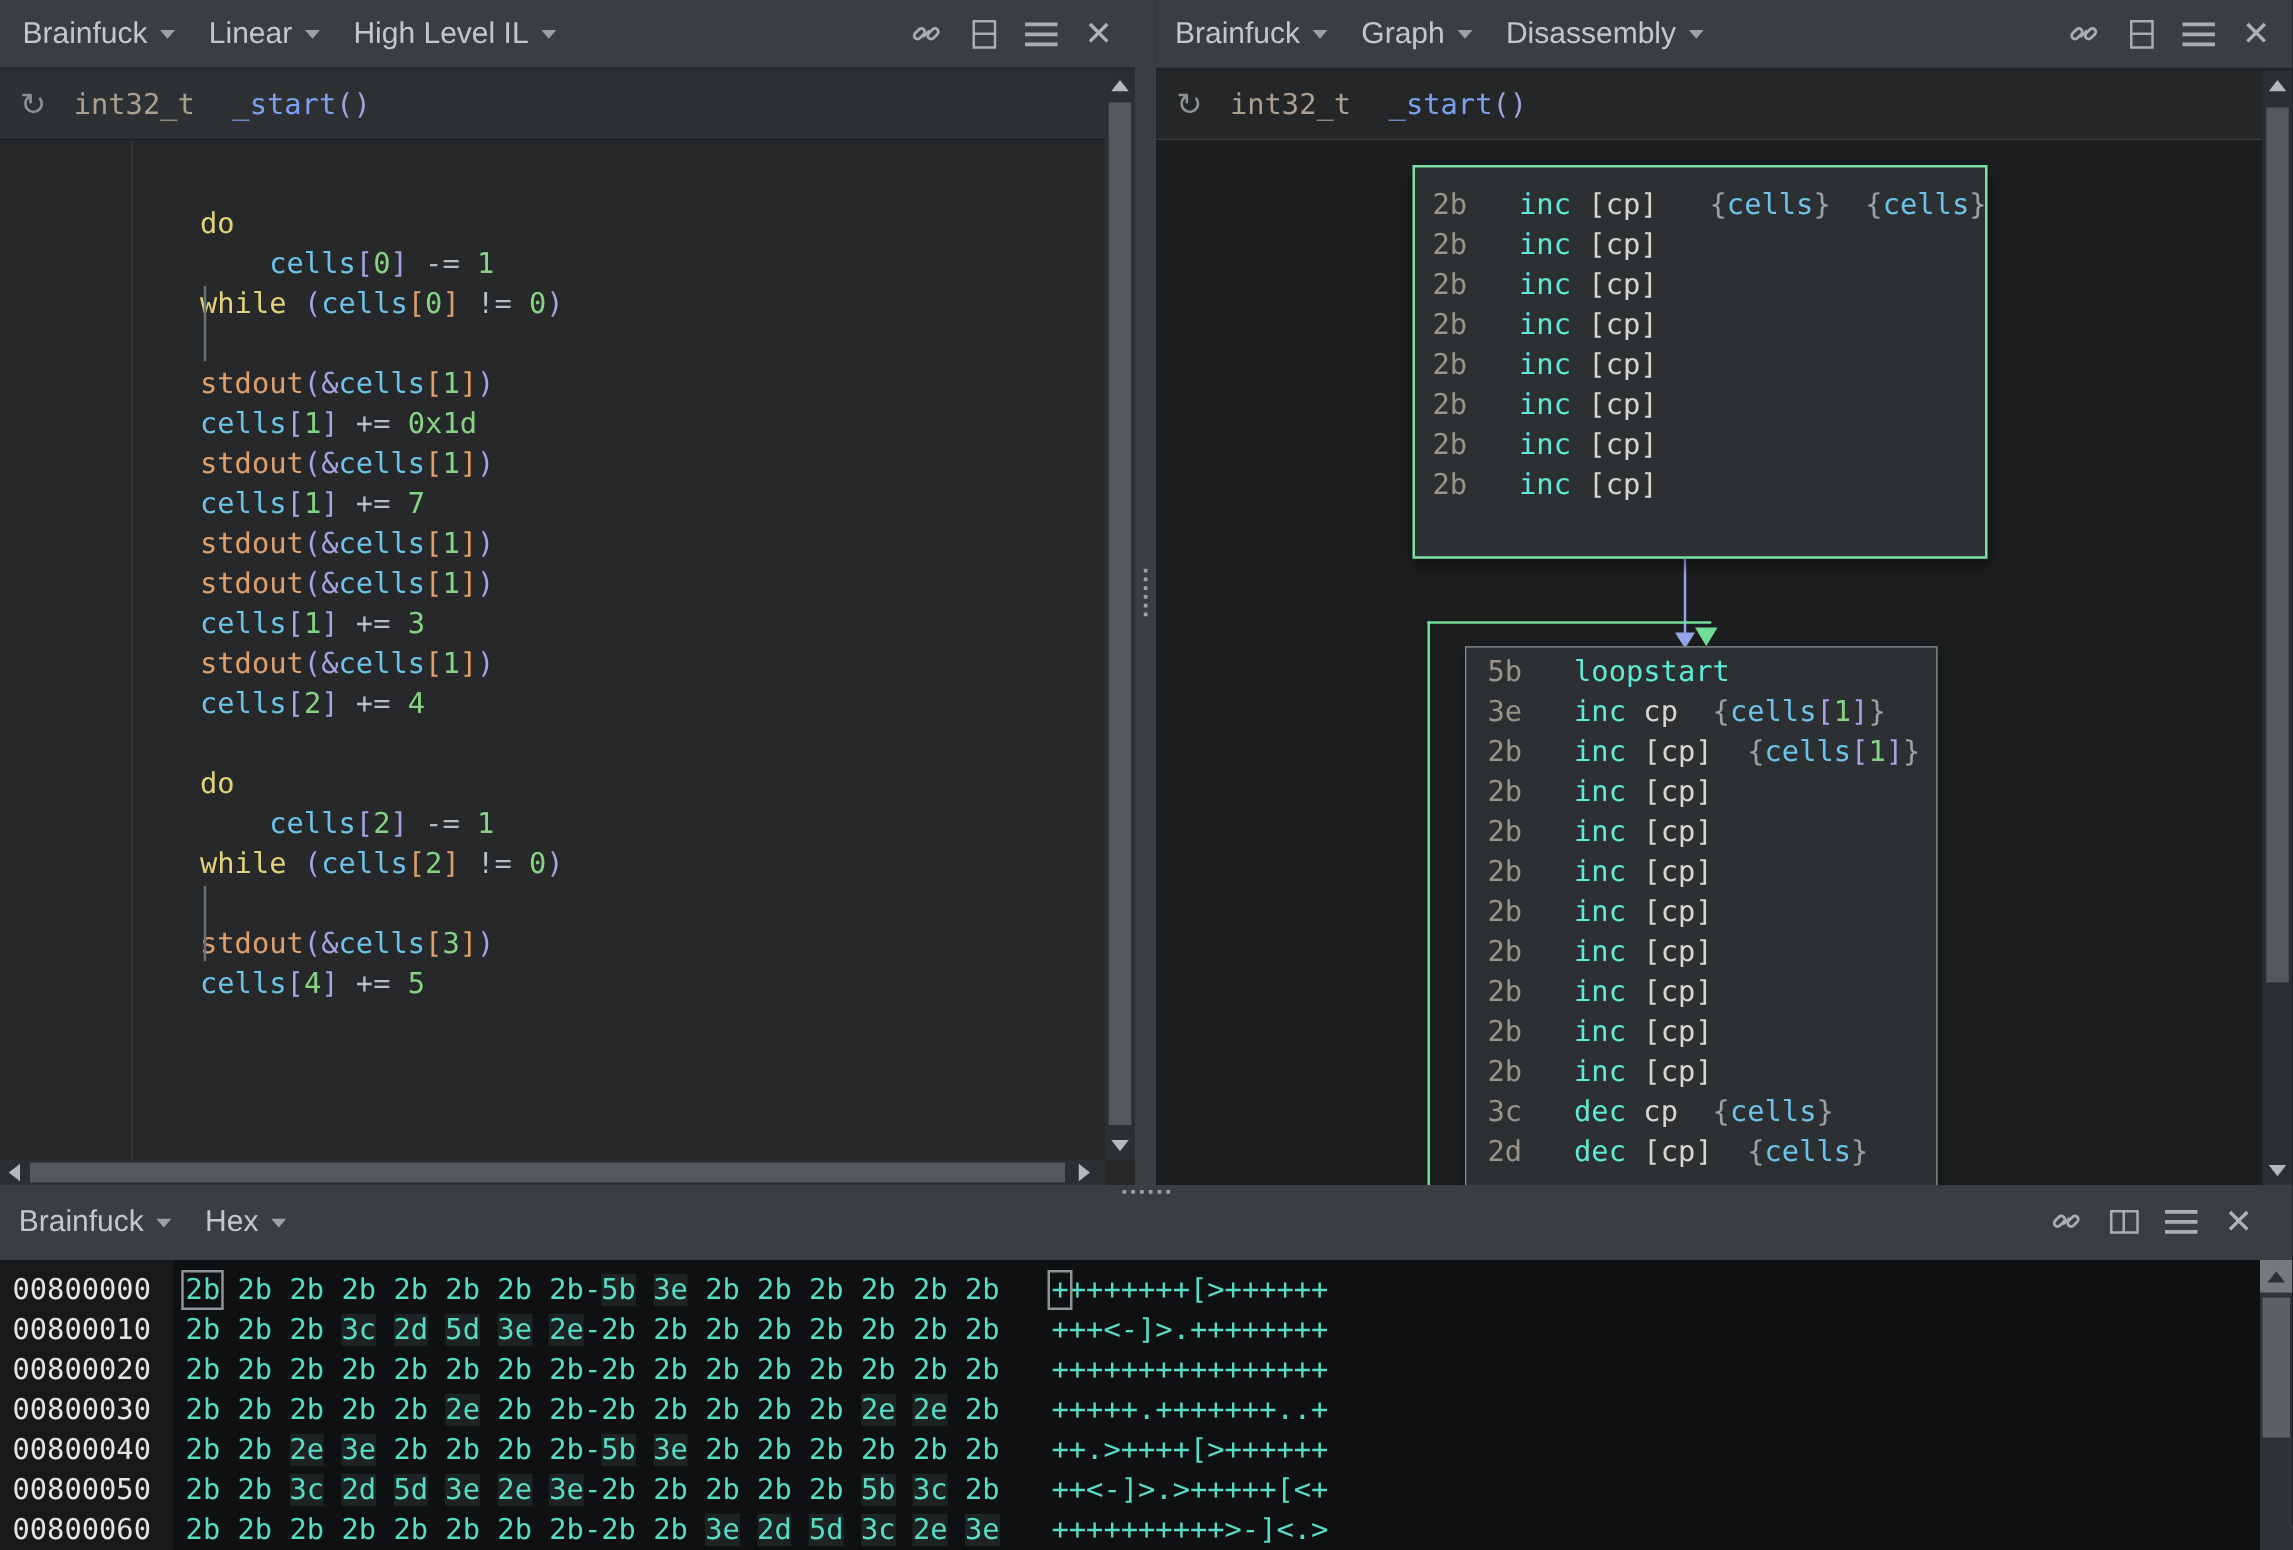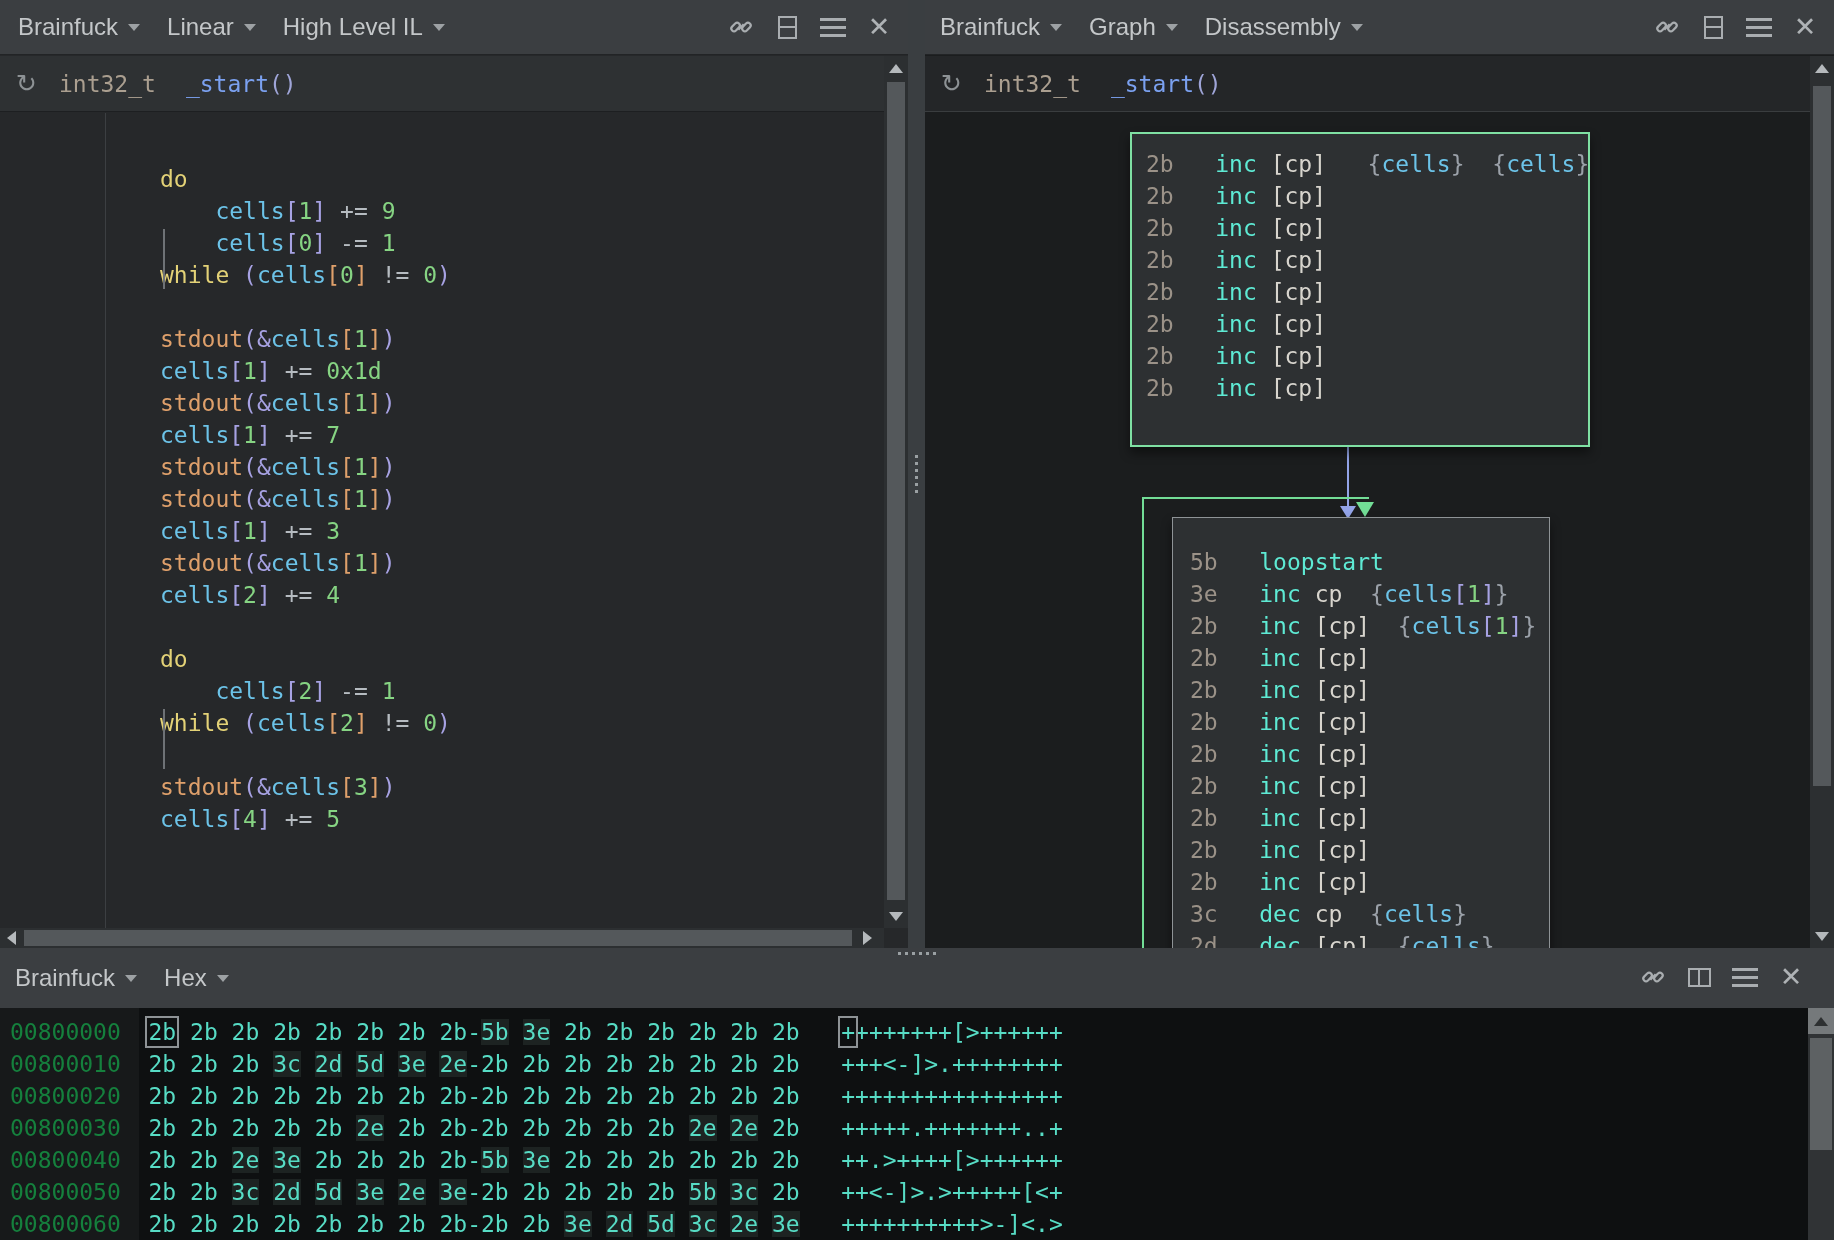--- a/index.html
+++ b/index.html
@@ -74,21 +74,21 @@
   .dots-h i{width:3px;height:3px;background:#9aa0a3}
 
   
   #pane-right{position:absolute;left:925px;top:0;width:909px;height:948px;background:#1b1d1e}
   #pane-right .phdr{padding-left:15px}
   #pane-right .sig{width:885px;background:#242628;border-bottom:1px solid #3a3d3f}
   .graph{position:absolute;left:0;top:112px;width:885px;height:836px;overflow:hidden}
   .bblock{position:absolute;background:#2d3032;box-shadow:0 6px 10px rgba(0,0,0,.45);
           font-family:"DejaVu Sans Mono",monospace;font-size:23px;box-sizing:border-box}
   #block1{left:205px;top:20px;width:460px;height:315px;border:2px solid #7fe0a3;padding-top:14px}
-  #block2{left:247px;top:405px;width:378px;height:438px;border:1px solid #8e9396;padding-top:28px}
+  #block2{left:247px;top:405px;width:378px;height:438px;border:1px solid #8e9396;padding-top:4px}
   .g-row{height:32px;line-height:32px;white-space:pre}
   #block1 .g-row{padding-left:14px}
   #block2 .g-row{padding-left:17px}
   .bb-hl{height:32px;line-height:32px;background:#565a5c;margin-left:4px;width:366px;padding-left:10px}
   .bb-label{color:#96a6ea}
   .edge{position:absolute}
   #e-blue{left:422px;top:335px;width:2px;height:60px;background:#93a4e8}
   #a-blue{position:absolute;left:415px;top:394px;width:0;height:0;border-left:8px solid transparent;border-right:8px solid transparent;border-top:13px solid #93a4e8}
   #e-green-h{left:217px;top:385px;width:227px;height:2px;background:#72dd96}
   #e-green-v{left:217px;top:385px;width:2px;height:451px;background:#72dd96}
@@ -97,21 +97,21 @@
   
   #bottombar{position:absolute;left:0;top:948px;width:1834px;height:60px;background:#3b3e41;box-sizing:border-box}
   #bottombar .menus{position:absolute;left:15px;top:16px;display:flex}
   #bottombar .hdr-icons{position:absolute;right:14px;top:14px;margin-left:0}
   #bottombar .dots-h{position:absolute;left:898px;top:4px}
   #pane-hex{position:absolute;left:0;top:1008px;width:1834px;height:232px;background:#0e1011;overflow:hidden;
             font-family:"DejaVu Sans Mono",monospace;font-size:23px}
   .hex-gutter{position:absolute;left:0;top:0;bottom:0;width:139px;background:#17191a}
   #hexrows{position:absolute;left:0;top:8px}
   .hex-row{height:32px;line-height:32px;white-space:pre;padding-left:10px}
-  .hex-addr{color:#15803d}
+  .hex-addr{color:#e5e5e5}
   .hex-b,.hex-sep,.hex-ascii{color:#57dcc5}
   .hex-b.hl{background:#1d2322}
   .hex-b.cur{outline:2px solid #8e9396;outline-offset:1px}
   .hex-ac{outline:2px solid #8e9396;outline-offset:1px}
   #hv{position:absolute;right:0;top:0;width:26px;height:232px;background:#303335}
   #hv .abox{position:absolute;left:0;top:0;width:26px;height:26px;background:#75797b;display:flex;align-items:center;justify-content:center}
   #hv .abox .t{width:0;height:0;border-left:7px solid transparent;border-right:7px solid transparent;border-bottom:9px solid #2d3031}
   #hv .sb-thumb{left:2px;right:2px;top:30px;height:112px;background:#5d6163}
   .lsvg{stroke:#a9adb0;fill:none;stroke-width:2}
 </style>
@@ -163,21 +163,20 @@
       <span class="sig-parens">()</span>
     </div>
 
     <div class="code">
       <div class="gutter-line"></div>
       <div class="guide g1"></div>
       <div class="guide g2"></div>
       <div>
           <div class="code-line"></div>
           <div class="code-line"><span class="c-kw">do</span></div>
-          <div class="code-line"><span class="c-pl">    </span><span class="c-var">cells</span><span class="c-b1">[</span><span class="c-num">1</span><span class="c-b1">]</span><span class="c-pl"> </span><span class="c-op">+=</span><span class="c-pl"> </span><span class="c-num">9</span></div>
           <div class="code-line"><span class="c-pl">    </span><span class="c-var">cells</span><span class="c-b1">[</span><span class="c-num">0</span><span class="c-b1">]</span><span class="c-pl"> </span><span class="c-op">-=</span><span class="c-pl"> </span><span class="c-num">1</span></div>
           <div class="code-line"><span class="c-kw">while</span><span class="c-pl"> </span><span class="c-b1">(</span><span class="c-var">cells</span><span class="c-b2">[</span><span class="c-num">0</span><span class="c-b2">]</span><span class="c-pl"> </span><span class="c-op">!=</span><span class="c-pl"> </span><span class="c-num">0</span><span class="c-b1">)</span></div>
           <div class="code-line"></div>
           <div class="code-line"><span class="c-fn">stdout</span><span class="c-b1">(</span><span class="c-b1">&amp;</span><span class="c-var">cells</span><span class="c-b2">[</span><span class="c-num">1</span><span class="c-b2">]</span><span class="c-b1">)</span></div>
           <div class="code-line"><span class="c-var">cells</span><span class="c-b1">[</span><span class="c-num">1</span><span class="c-b1">]</span><span class="c-pl"> </span><span class="c-op">+=</span><span class="c-pl"> </span><span class="c-num">0x1d</span></div>
           <div class="code-line"><span class="c-fn">stdout</span><span class="c-b1">(</span><span class="c-b1">&amp;</span><span class="c-var">cells</span><span class="c-b2">[</span><span class="c-num">1</span><span class="c-b2">]</span><span class="c-b1">)</span></div>
           <div class="code-line"><span class="c-var">cells</span><span class="c-b1">[</span><span class="c-num">1</span><span class="c-b1">]</span><span class="c-pl"> </span><span class="c-op">+=</span><span class="c-pl"> </span><span class="c-num">7</span></div>
           <div class="code-line"><span class="c-fn">stdout</span><span class="c-b1">(</span><span class="c-b1">&amp;</span><span class="c-var">cells</span><span class="c-b2">[</span><span class="c-num">1</span><span class="c-b2">]</span><span class="c-b1">)</span></div>
           <div class="code-line"><span class="c-fn">stdout</span><span class="c-b1">(</span><span class="c-b1">&amp;</span><span class="c-var">cells</span><span class="c-b2">[</span><span class="c-num">1</span><span class="c-b2">]</span><span class="c-b1">)</span></div>
           <div class="code-line"><span class="c-var">cells</span><span class="c-b1">[</span><span class="c-num">1</span><span class="c-b1">]</span><span class="c-pl"> </span><span class="c-op">+=</span><span class="c-pl"> </span><span class="c-num">3</span></div>

